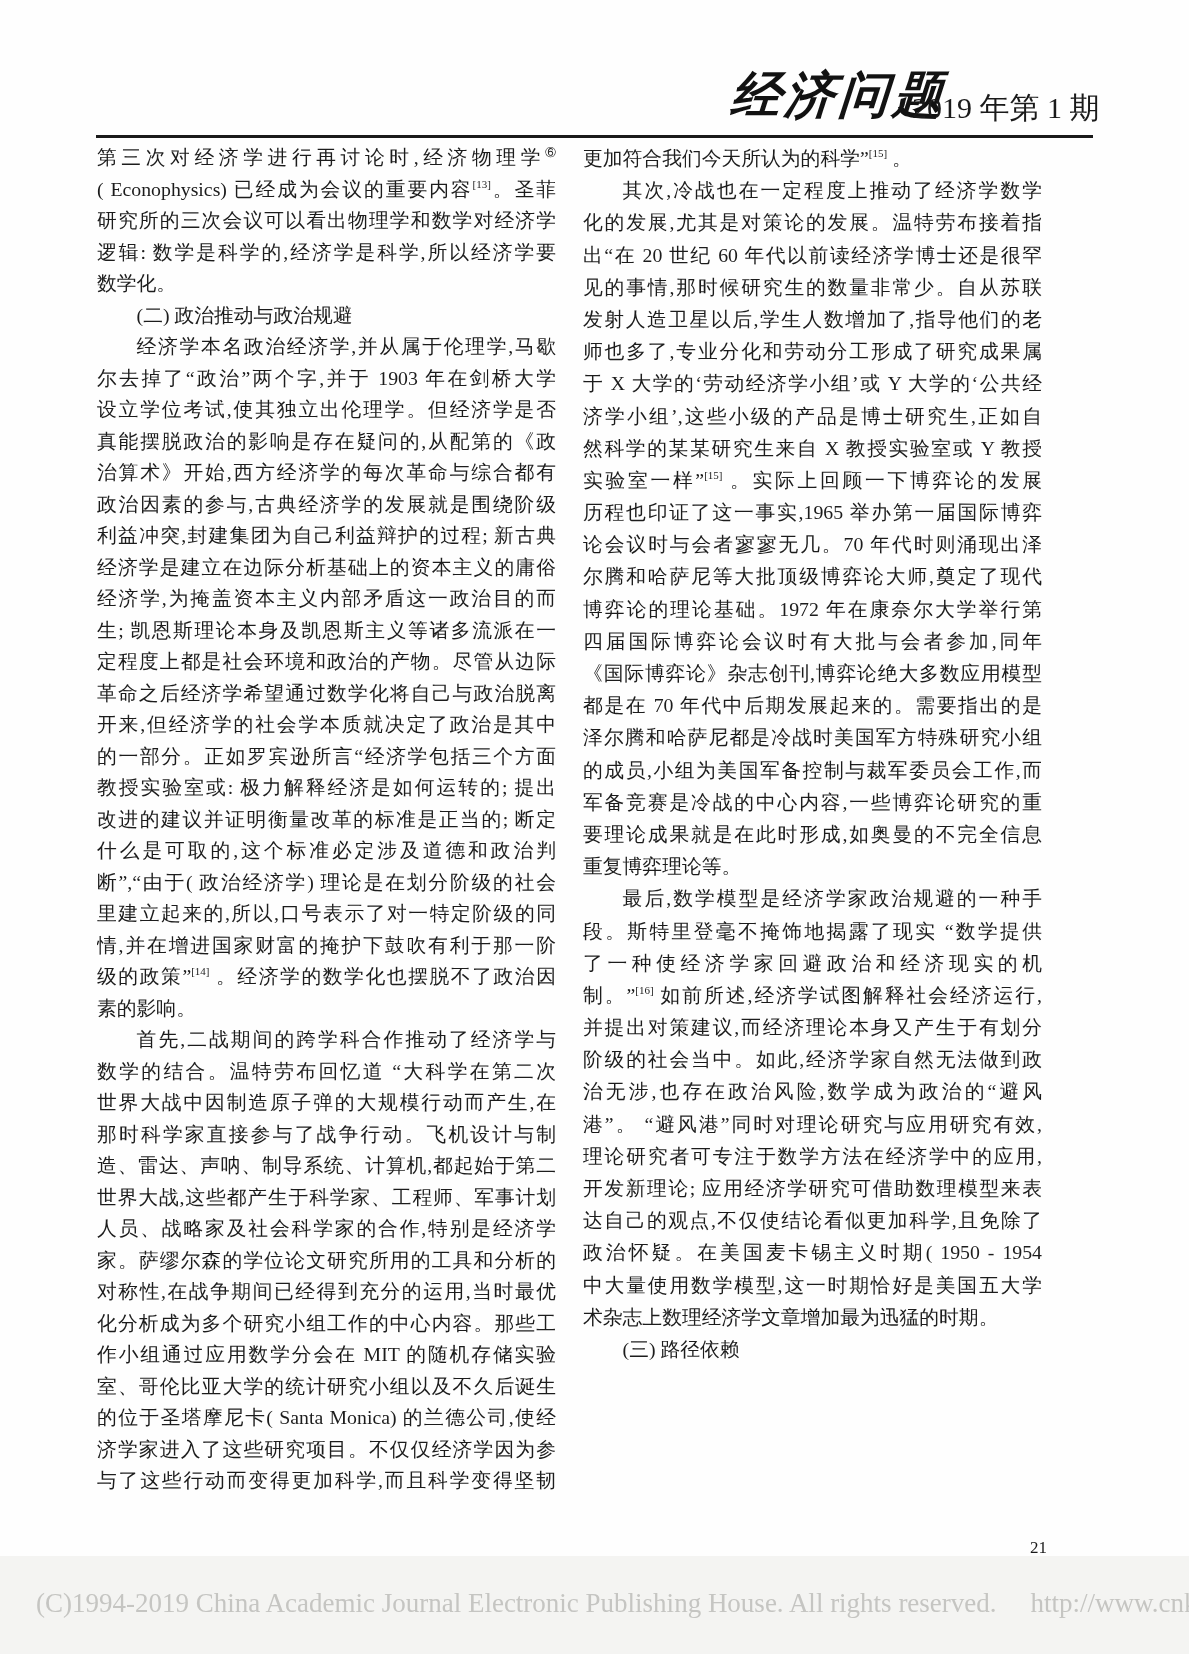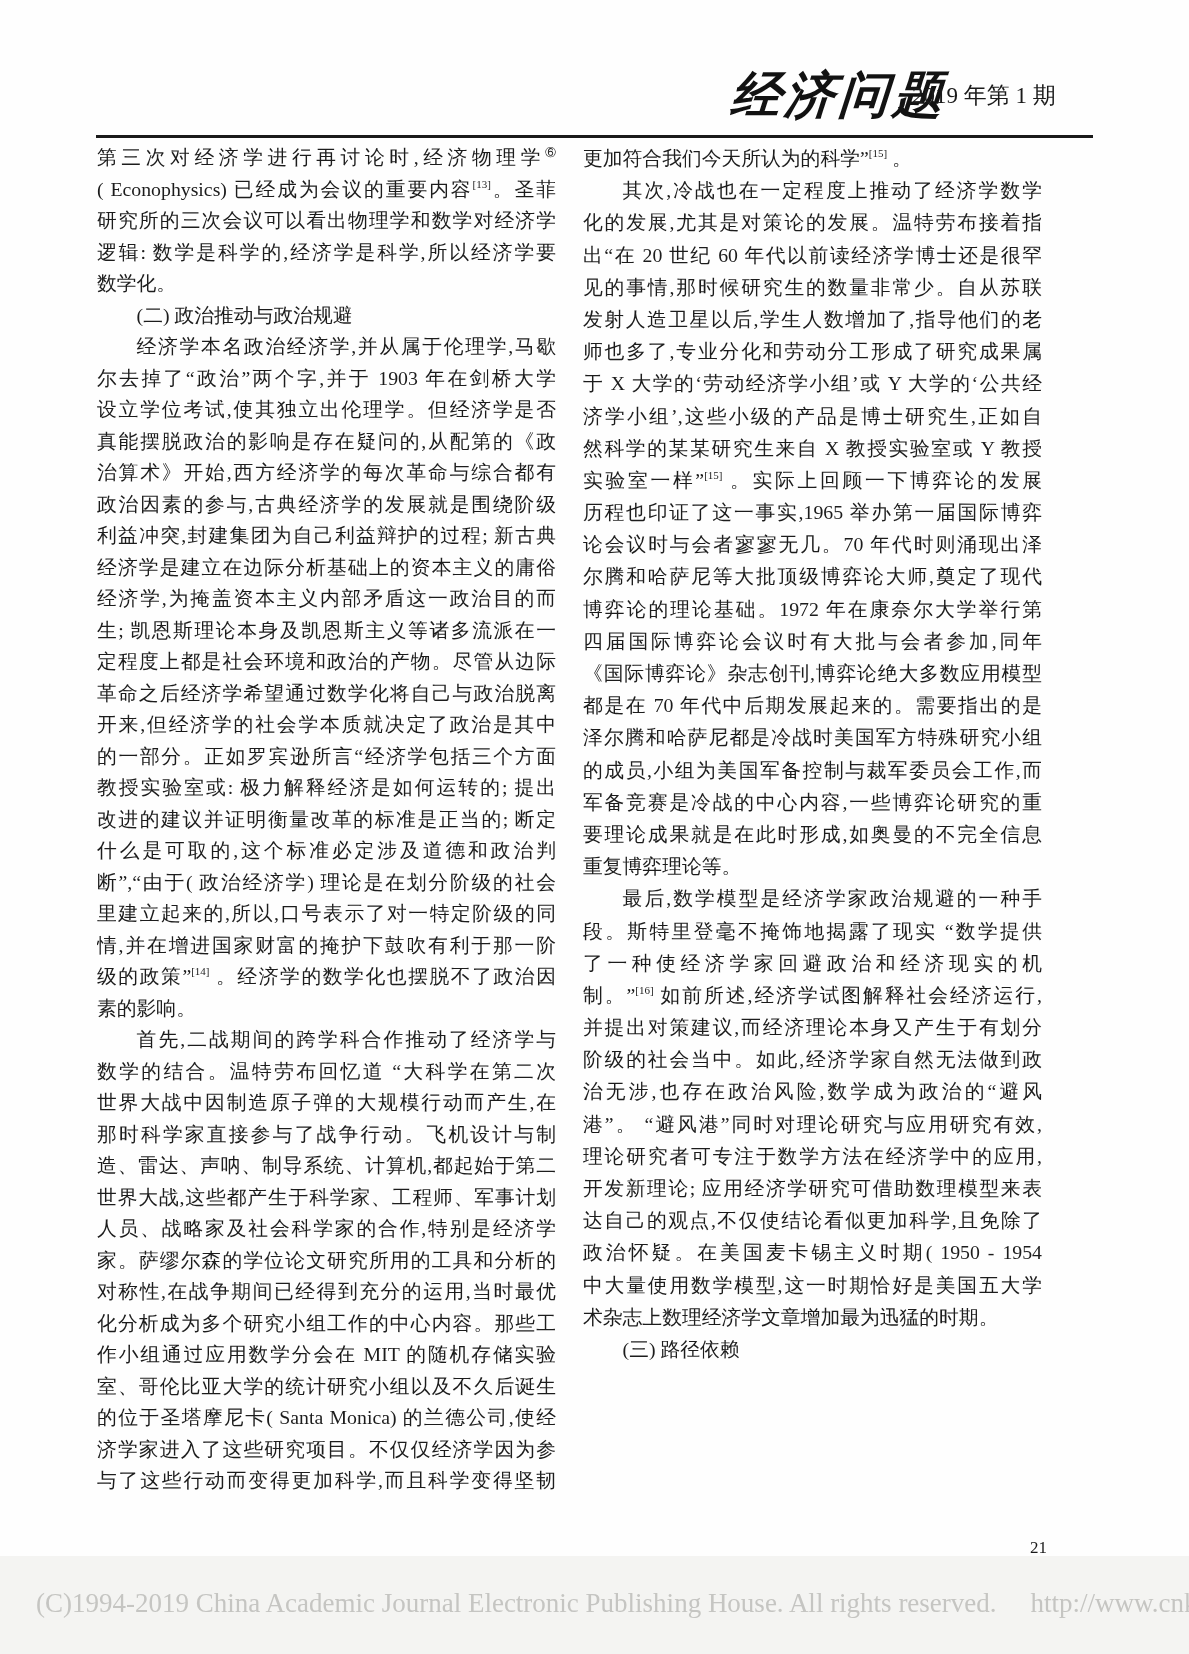--- a/index.html
+++ b/index.html
@@ -14,22 +14,22 @@
 
   
   .logo{
     position:absolute;left:731px;top:62px;width:175px;height:66px;
     font-size:50px;font-weight:900;font-style:italic;
     letter-spacing:4px;color:#121212;line-height:66px;
     transform:skewX(-4deg);
     white-space:nowrap;
   }
   .issue{
-    position:absolute;left:912px;top:80px;
-    font-size:23px;color:#1a1a1a;white-space:nowrap;
+    position:absolute;left:912px;top:88px;
+    font-size:30px;color:#1a1a1a;white-space:nowrap;
   }
   .header-rule{
     position:absolute;left:96px;top:135px;width:997px;height:2.5px;
     background:#1a1a1a;
   }
 
   
   .col{position:absolute;top:142px;width:459px;}
   .col-left{left:97px;}
   .col-right{left:583px;}

